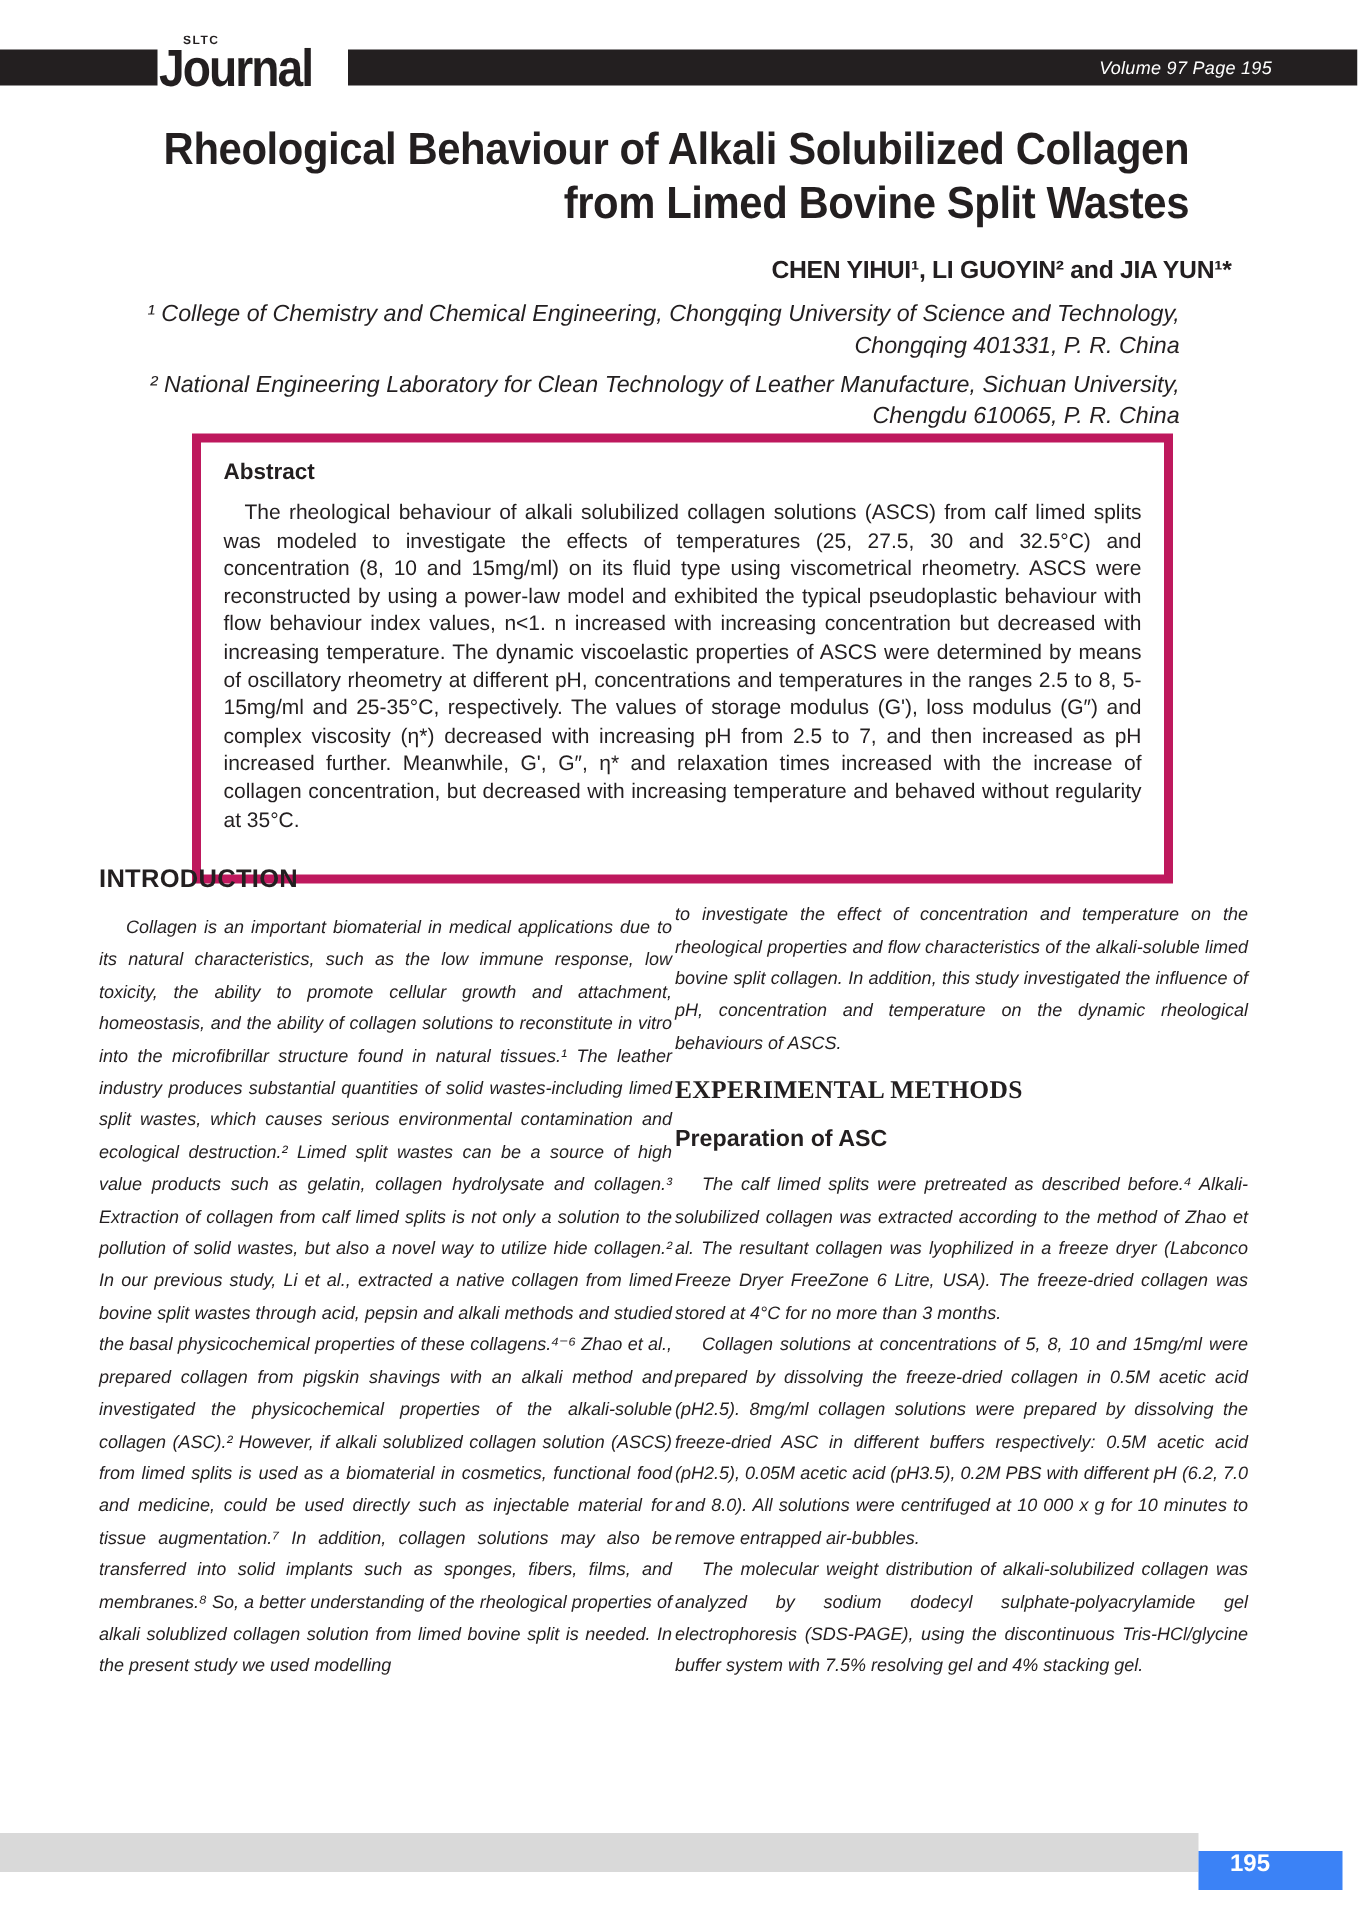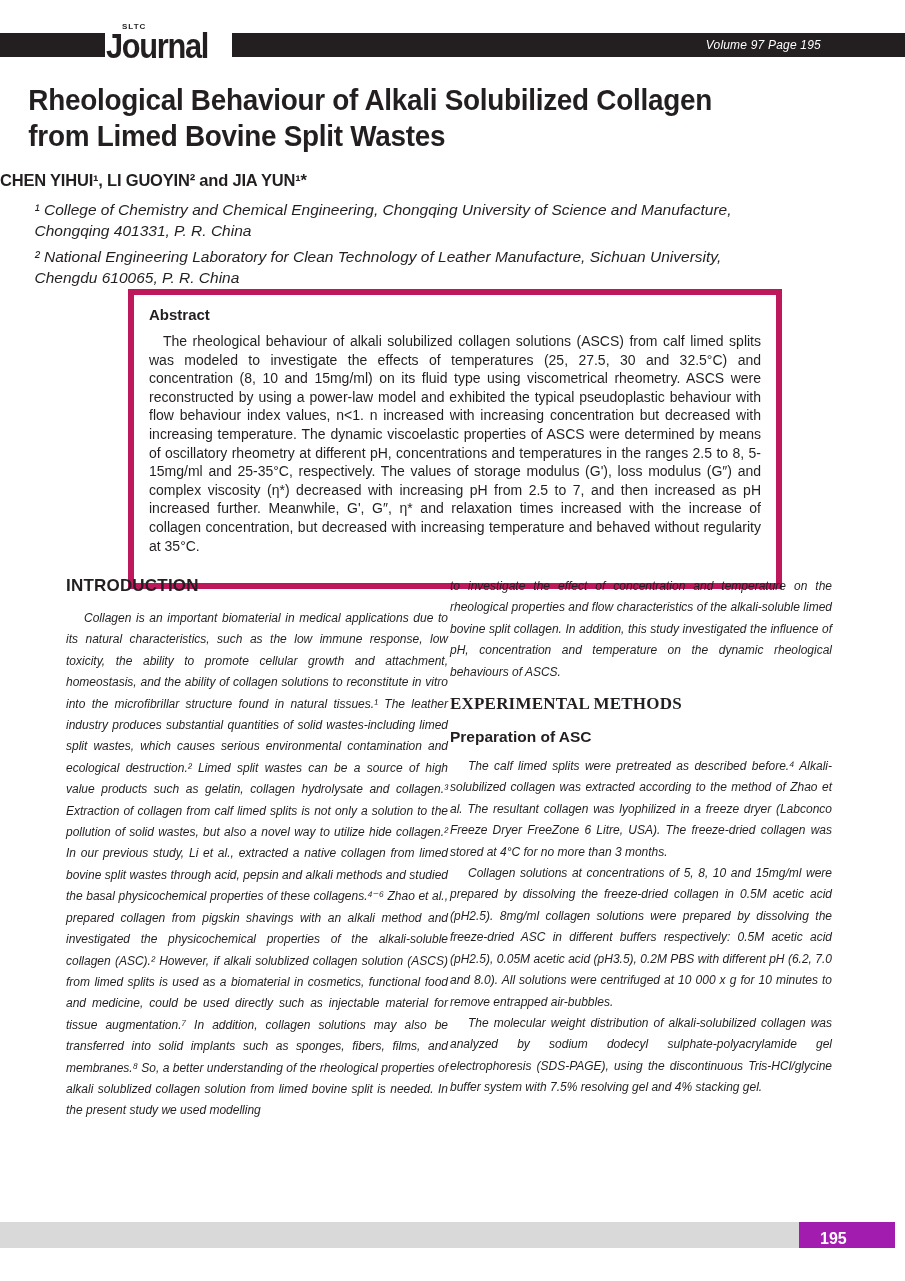--- a/index.html
+++ b/index.html
@@ -9,50 +9,50 @@
     position:relative;
     font-family:"Liberation Sans","DejaVu Sans",sans-serif;
     color:#231f20;
     overflow:hidden;
   }
   
   .header{position:absolute;top:33px;left:0;width:905px;height:24px;}
   .bar-left{position:absolute;left:0;top:0;width:105px;height:24px;background:#231f20;}
   .bar-right{position:absolute;left:232px;top:0;right:0;height:24px;background:#231f20;
     display:flex;align-items:center;justify-content:flex-end;}
-  .issue-info{color:#ffffff;font-style:italic;font-size:12px;padding-right:84px;letter-spacing:.2px;}
+  .issue-info{color:#ffffff;font-style:italic;font-size:12px;padding-right:57px;letter-spacing:.2px;}
   .logo{position:absolute;left:106px;top:-10px;width:128px;line-height:1;}
   .logo-small{display:block;font-size:8px;font-weight:bold;letter-spacing:1px;margin-left:16px;margin-bottom:-3px;}
   .logo-main{display:inline-block;font-size:35px;font-weight:bold;letter-spacing:-1.5px;
     transform:scaleX(.88);transform-origin:left top;}
   
-  .title-block{position:absolute;top:82px;left:0;width:809px;text-align:left;}
+  .title-block{position:absolute;top:82px;left:12px;width:809px;text-align:right;}
   .paper-title{margin:0;font-size:30px;font-weight:bold;line-height:36px;letter-spacing:-.3px;
     transform:scaleX(.93);transform-origin:center top;}
   .authors{margin:17px 0 0 0;font-size:16.5px;font-weight:bold;letter-spacing:-.2px;}
   .affiliations{margin:9px auto 0;max-width:740px;font-style:italic;font-size:15.5px;line-height:21px;}
   .affiliation{margin:0 0 5px 0;}
   
   .abstract-box{position:absolute;top:289px;left:128px;width:654px;box-sizing:border-box;
     border:6px solid #be185d;padding:11px 15px 28px 15px;}
   .abstract-heading{font-size:15px;font-weight:bold;margin:0;}
   .abstract-text{margin:9px 0 0 0;font-size:14px;line-height:18.6px;text-align:justify;text-indent:14px;}
   
-  .columns{position:absolute;top:576px;left:66px;width:782px;display:flex;gap:2px;}
+  .columns{position:absolute;top:576px;left:66px;width:782px;display:flex;gap:2px;align-items:flex-end;}
   .col{width:382px;}
   .section-heading{font-size:17px;font-weight:bold;margin:0 0 12px 0;letter-spacing:.2px;}
   .section-heading.spaced{margin-top:11px;font-family:Liberation Serif, serif;}
   .sub-heading{font-size:15.5px;font-weight:bold;margin:14px 0 10px 0;}
   .body-para{margin:0;font-size:12px;line-height:21.4px;text-align:justify;text-indent:18px;font-style:italic;}
   .body-para.no-indent{text-indent:0;}
   
   .footer{position:absolute;top:1222px;left:0;width:905px;height:26px;}
   .footer-gray{position:absolute;left:0;top:0;width:799px;height:26px;background:#d9d9d9;}
-  .footer-pagebox{position:absolute;left:799px;top:0;width:96px;height:26px;background:#a21caf;
-    color:#ffffff;font-weight:bold;font-size:16px;display:flex;align-items:flex-end;padding-left:21px;box-sizing:border-box;}
+  .footer-pagebox{position:absolute;left:799px;top:12px;width:96px;height:26px;background:#3b82f6;
+    color:#ffffff;font-weight:bold;font-size:16px;display:flex;align-items:flex-start;padding-left:21px;box-sizing:border-box;}
 </style>
 </head>
 <body>
 
 <div class="header">
   <div class="bar-left"></div>
   <div class="bar-right">
     <span class="issue-info">Volume 97  Page 195</span>
   </div>
   <div class="logo">
@@ -61,21 +61,21 @@
   </div>
 </div>
 
 <div class="title-block">
   <h1 class="paper-title">
     <span>Rheological Behaviour of Alkali Solubilized Collagen</span><br>
     <span>from Limed Bovine Split Wastes</span>
   </h1>
   <p class="authors">CHEN YIHUI¹, LI GUOYIN² and JIA YUN¹*</p>
   <div class="affiliations">
-    <p class="affiliation">¹ College of Chemistry and Chemical Engineering, Chongqing University of Science and Manufacture, Chongqing 401331, P. R. China</p>
+    <p class="affiliation">¹ College of Chemistry and Chemical Engineering, Chongqing University of Science and Technology, Chongqing 401331, P. R. China</p>
     <p class="affiliation">² National Engineering Laboratory for Clean Technology of Leather Manufacture, Sichuan University, Chengdu 610065, P. R. China</p>
   </div>
 </div>
 
 <div class="abstract-box">
   <p class="abstract-heading">Abstract</p>
   <p class="abstract-text">The rheological behaviour of alkali solubilized collagen solutions (ASCS) from calf limed splits was modeled to investigate the effects of temperatures (25, 27.5, 30 and 32.5°C) and concentration (8, 10 and 15mg/ml) on its fluid type using viscometrical rheometry. ASCS were reconstructed by using a power-law model and exhibited the typical pseudoplastic behaviour with flow behaviour index values, n&lt;1. n increased with increasing concentration but decreased with increasing temperature. The dynamic viscoelastic properties of ASCS were determined by means of oscillatory rheometry at different pH, concentrations and temperatures in the ranges 2.5 to 8, 5-15mg/ml and 25-35°C, respectively. The values of storage modulus (G'), loss modulus (G″) and complex viscosity (η*) decreased with increasing pH from 2.5 to 7, and then increased as pH increased further. Meanwhile, G', G″, η* and relaxation times increased with the increase of collagen concentration, but decreased with increasing temperature and behaved without regularity at 35°C.</p>
 </div>
 
 <div class="columns">

